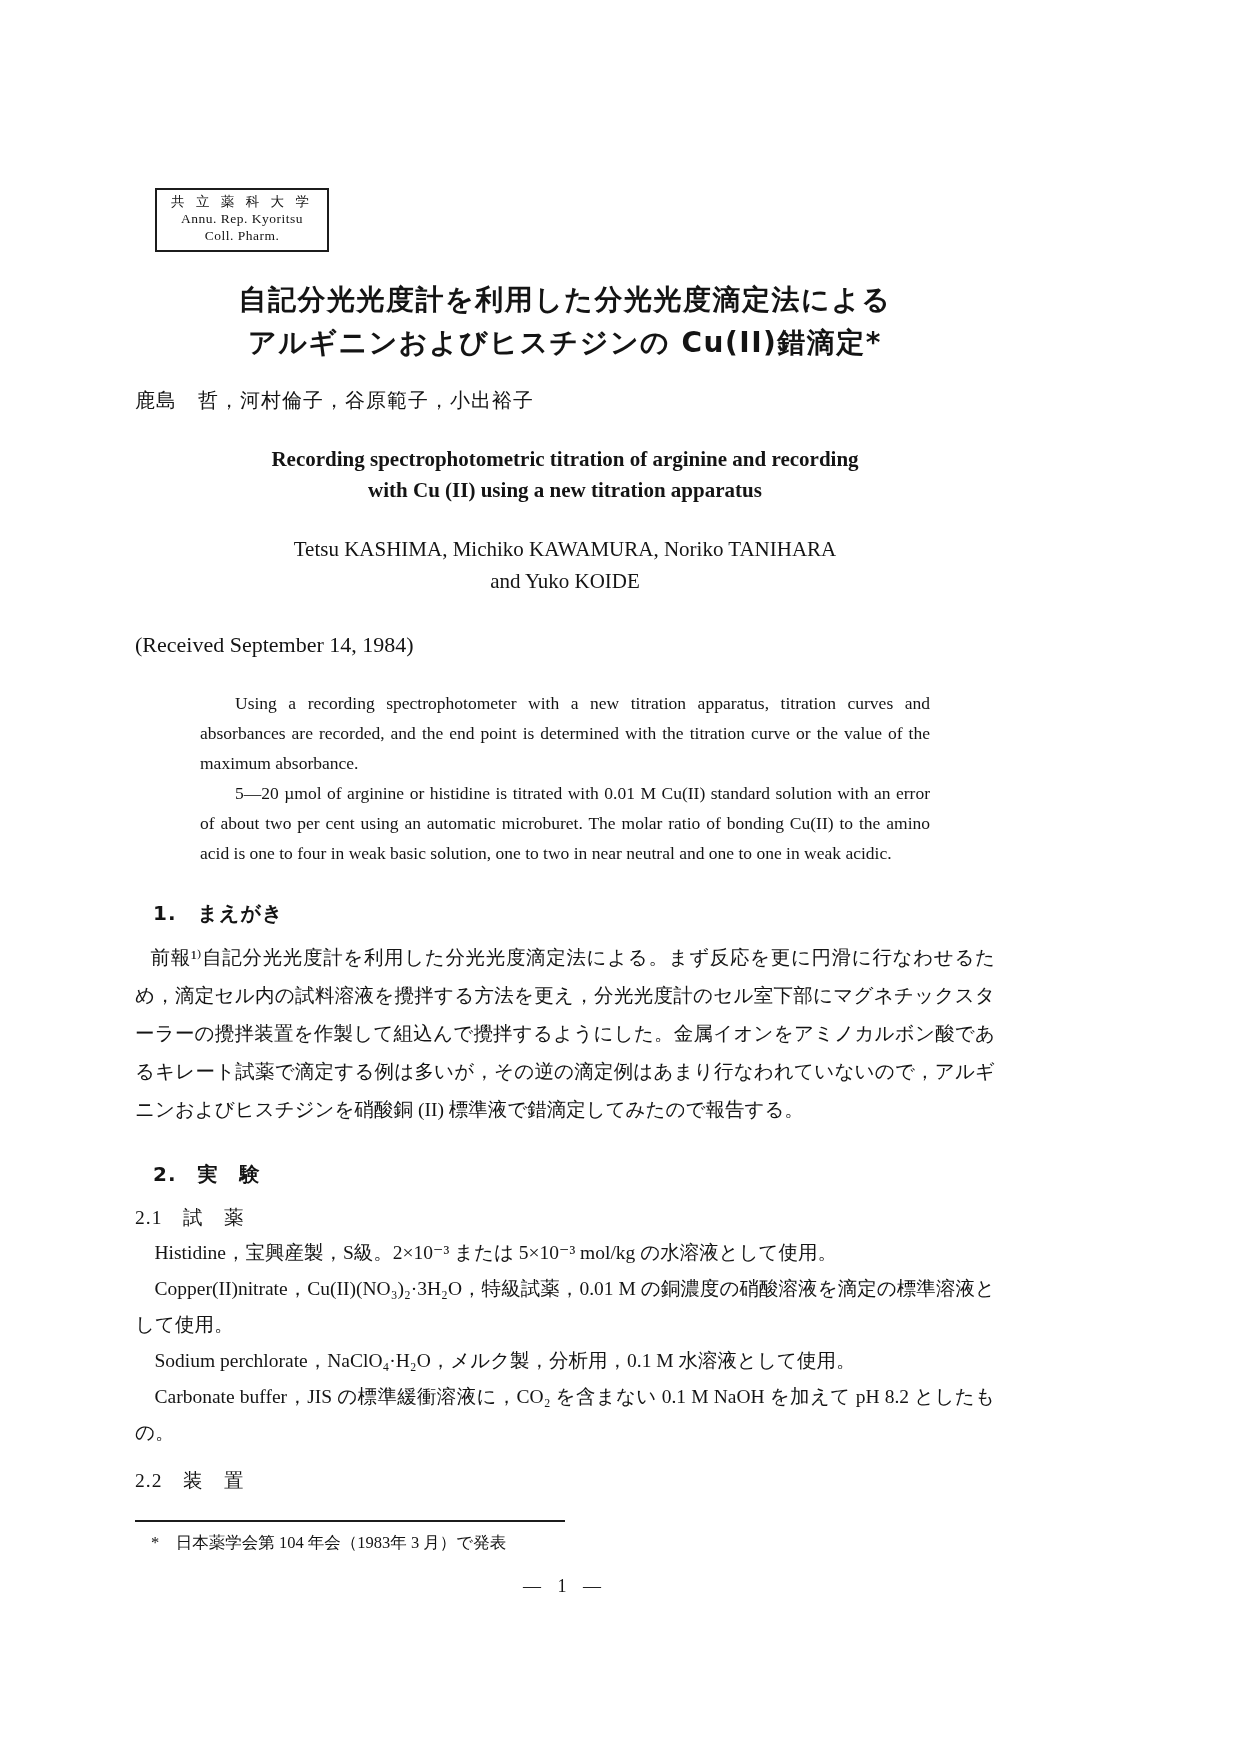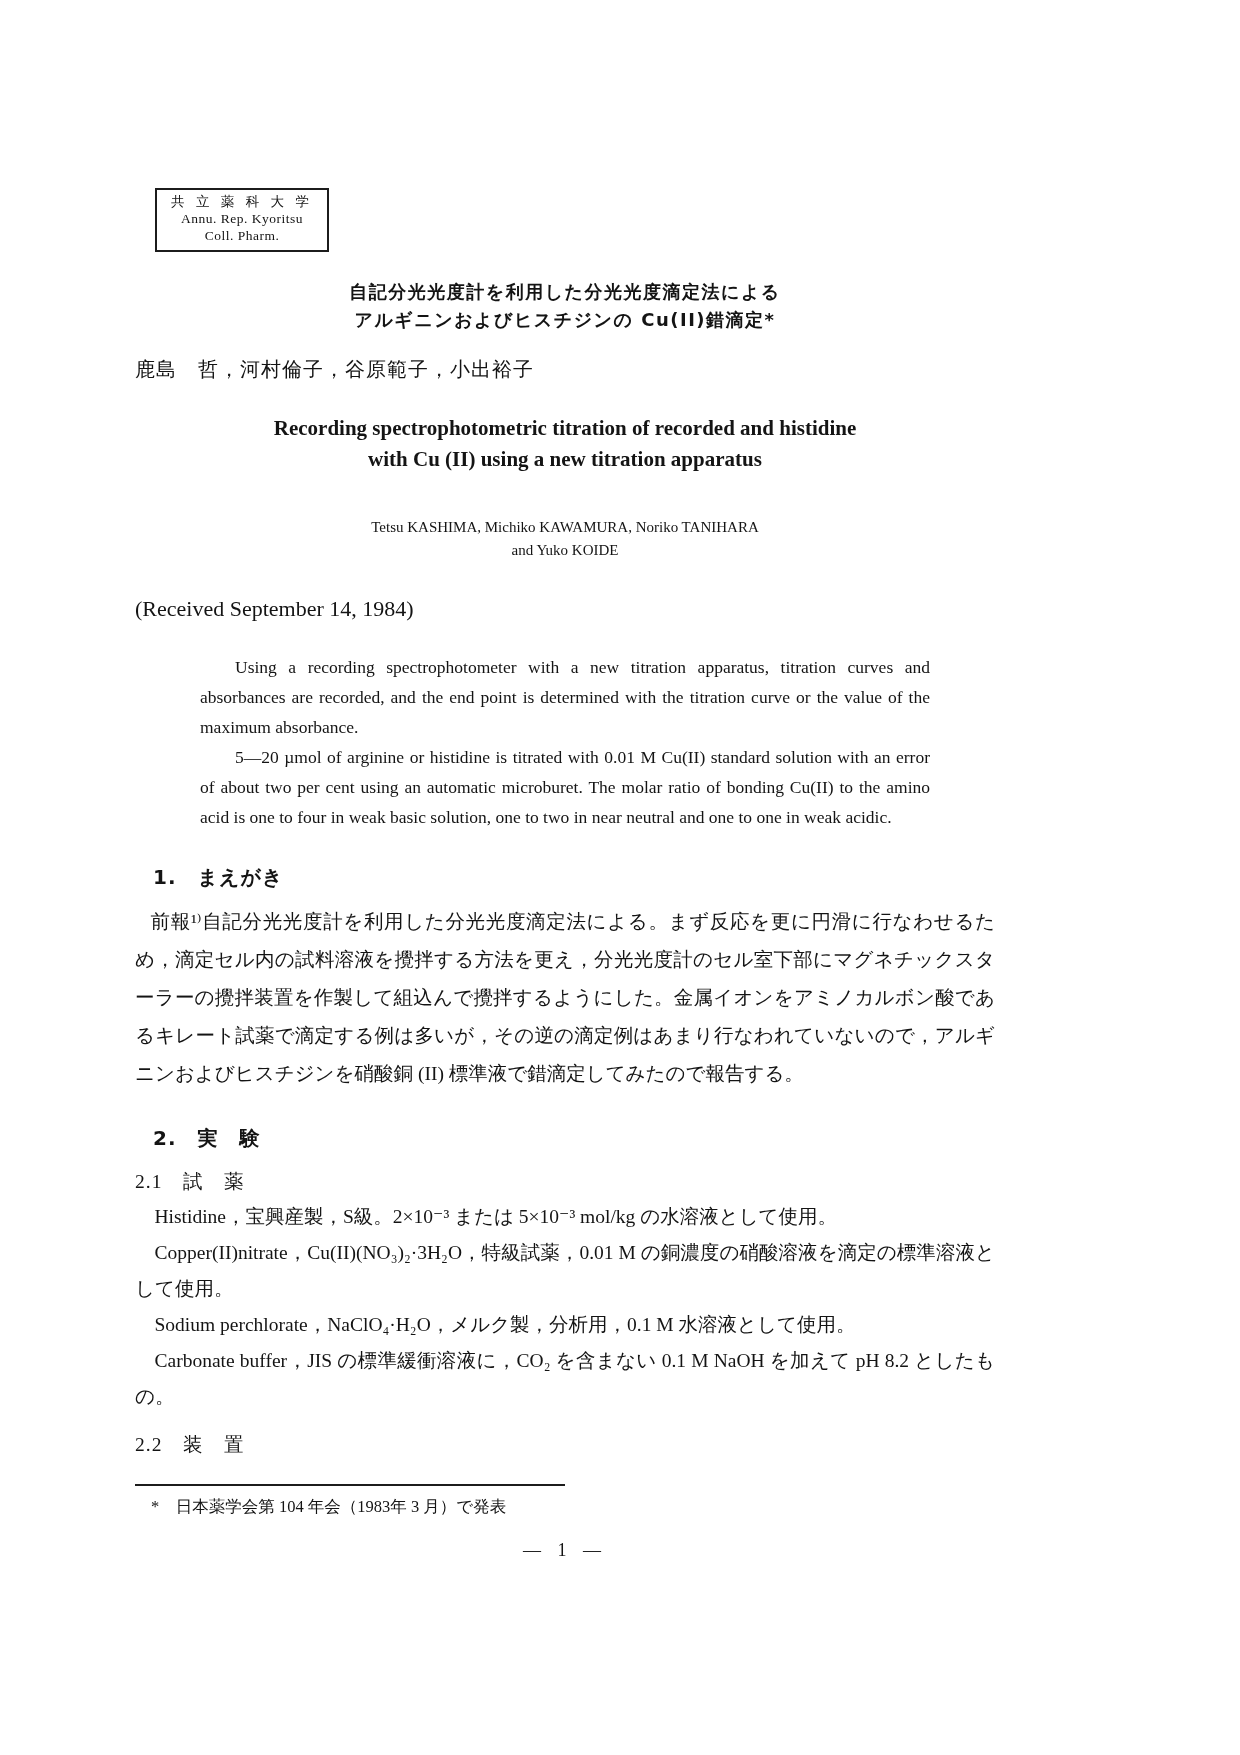--- a/index.html
+++ b/index.html
@@ -32,42 +32,42 @@
   .content {
     position: absolute;
     left: 0; top: 0;
     width: 1240px;
     padding: 278px 245px 0 135px; 
   }
 
   .jp-title {
     text-align: center;
     font-weight: bold;
-    font-size: 18px;
+    font-size: 28px;
     letter-spacing: 1.5px;
     line-height: 1.55;
   }
   .jp-authors {
     text-align: left;
     font-size: 20px;
     letter-spacing: 1px;
     margin-top: 22px;
   }
   .en-title {
     text-align: center;
     font-weight: bold;
     font-size: 21px;
     line-height: 1.5;
     margin-top: 30px;
   }
   .en-authors {
     text-align: center;
-    font-size: 15px;
+    font-size: 21px;
     line-height: 1.55;
-    margin-top: 40px;
+    margin-top: 26px;
   }
   .received {
     font-size: 22px;
     margin-top: 34px;
   }
   .abstract {
     margin: 30px 65px 0 65px; 
     font-size: 17.5px;
     line-height: 30px;
     text-align: justify;
@@ -134,21 +134,21 @@
   <div class="content">
 
     <div class="jp-title gothic">
       <div>自記分光光度計を利用した分光光度滴定法による</div>
       <div>アルギニンおよびヒスチジンの Cu(II)錯滴定*</div>
     </div>
 
     <div class="jp-authors serif">鹿島　哲，河村倫子，谷原範子，小出裕子</div>
 
     <div class="en-title serif">
-      <div>Recording spectrophotometric titration of recorded and histidine</div>
+      <div>Recording spectrophotometric titration of arginine and recording</div>
       <div>with Cu (II) using a new titration apparatus</div>
     </div>
 
     <div class="en-authors serif">
       <div>Tetsu KASHIMA, Michiko KAWAMURA, Noriko TANIHARA</div>
       <div>and Yuko KOIDE</div>
     </div>
 
     <div class="received serif">(Received September 14, 1984)</div>
 

